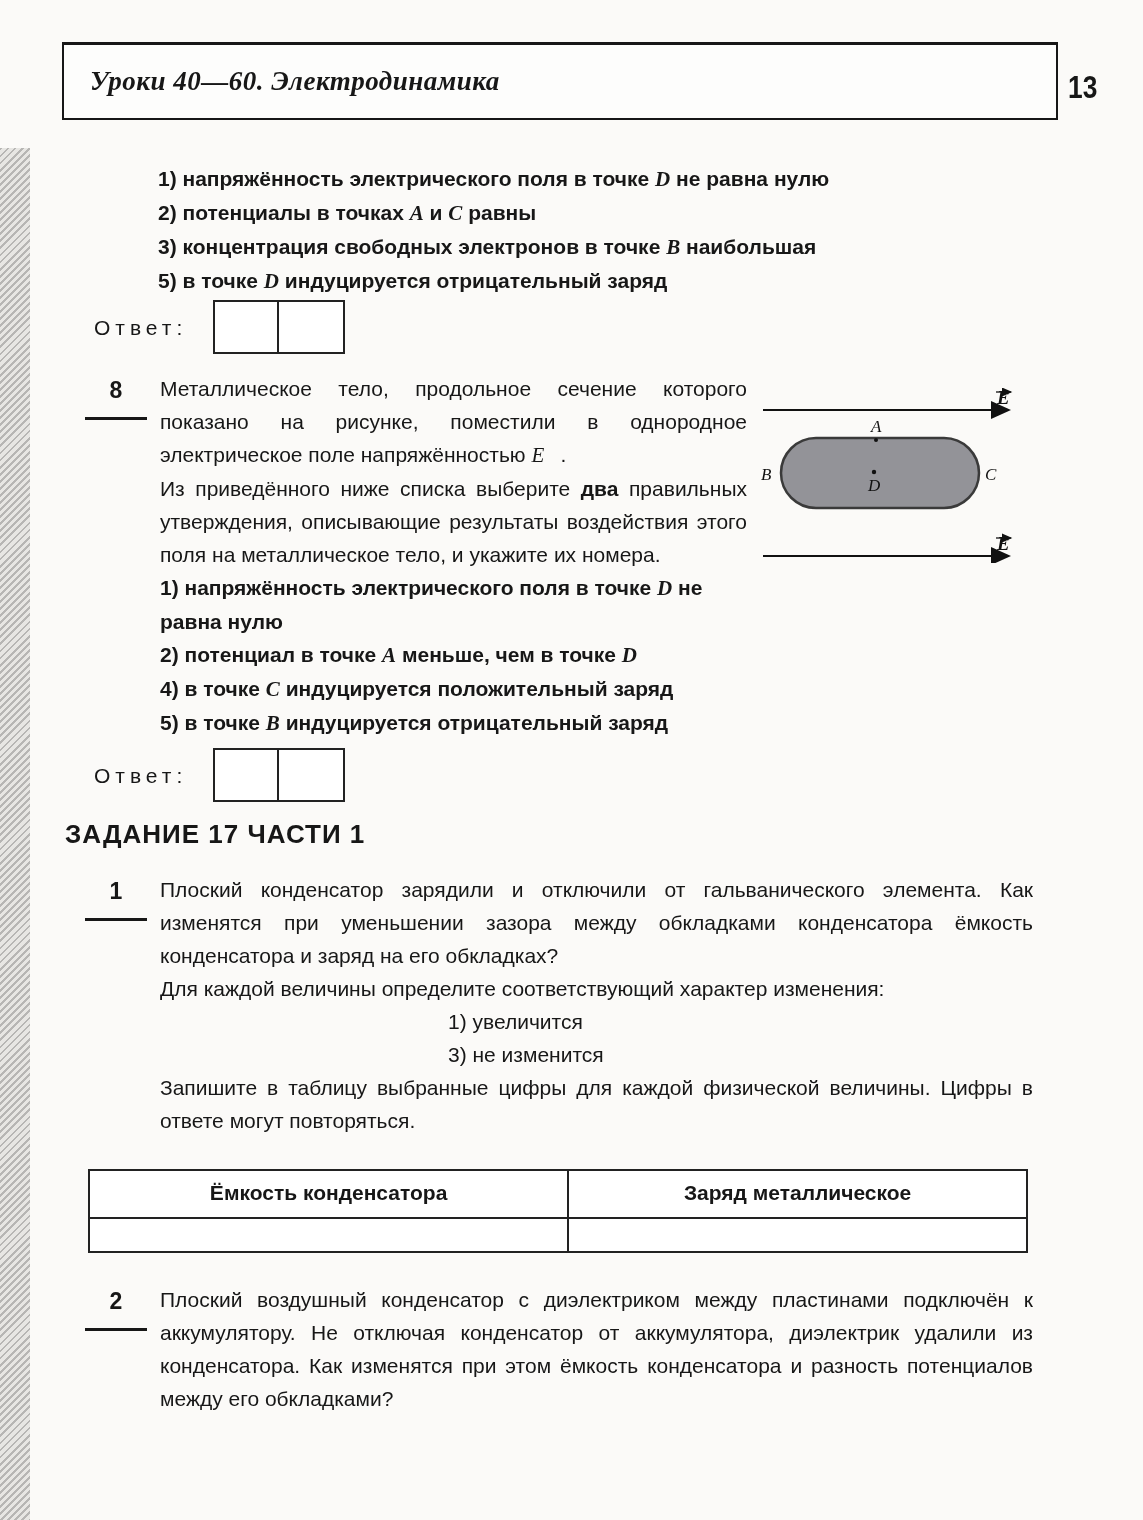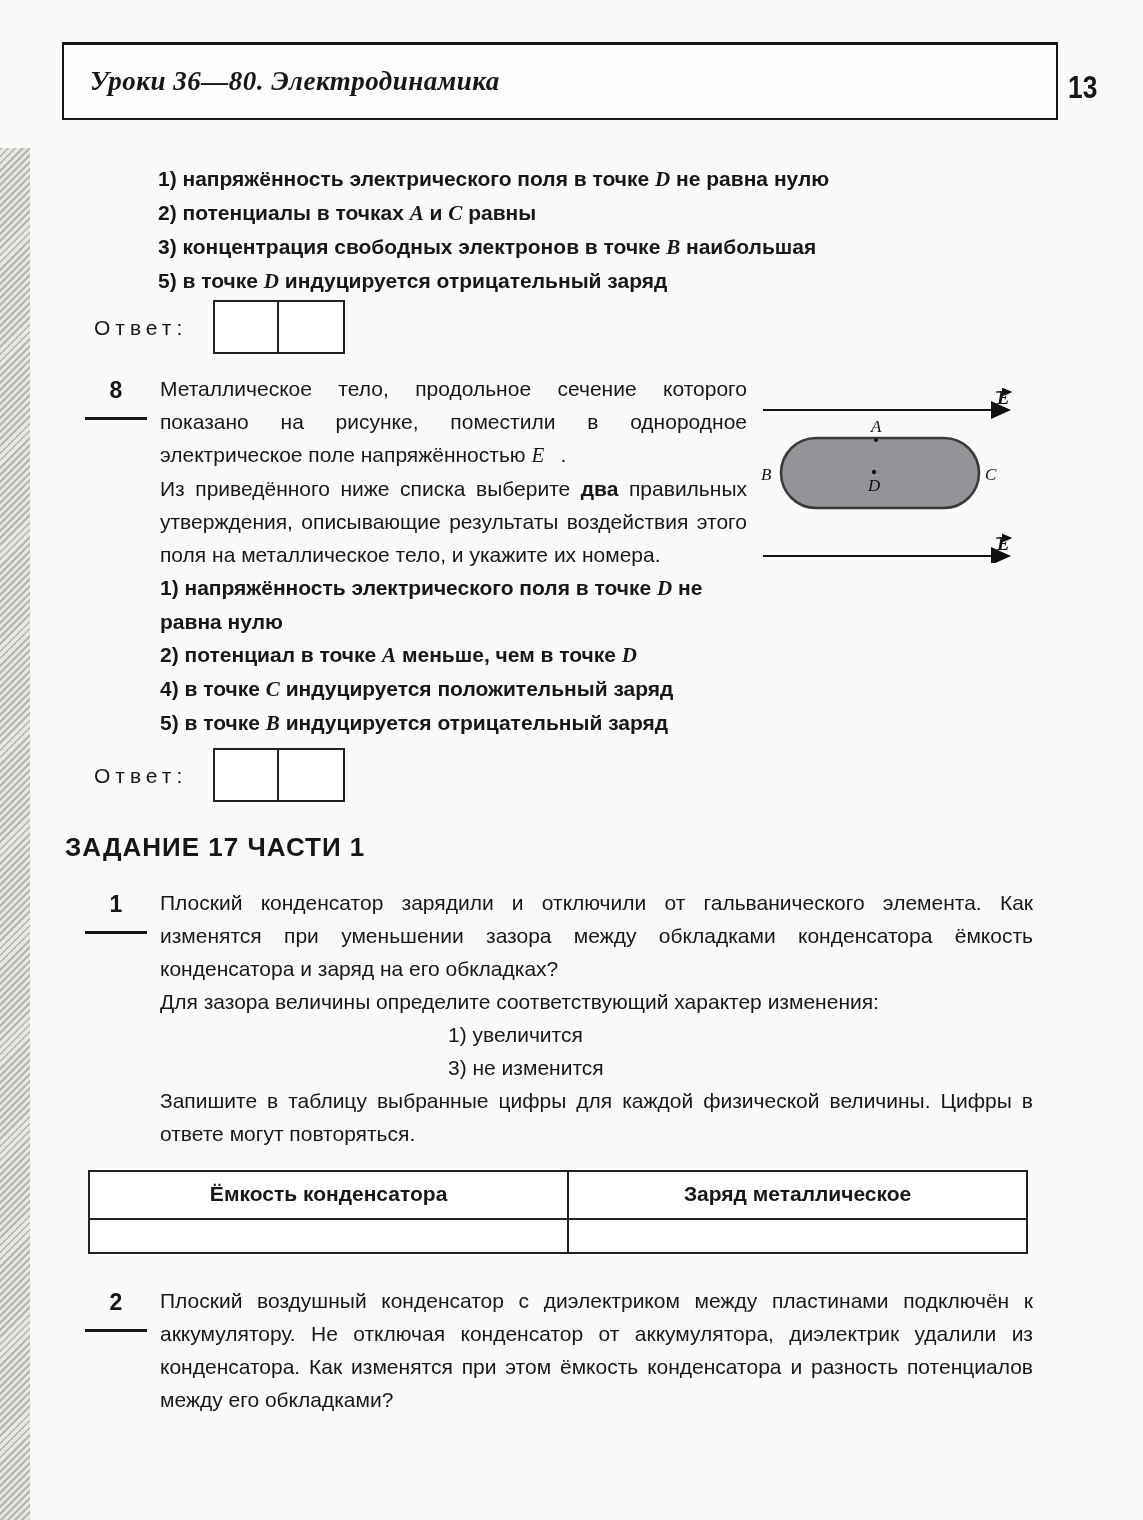--- a/index.html
+++ b/index.html
@@ -63,48 +63,48 @@
   p.just { text-align: justify; }
 
   .fig { float: right; width: 272px; height: 240px; margin-left: 14px; }
   .fig svg { display: block; margin-top: 16px; }
   .fvar { font-family: "Liberation Serif", serif; font-style: italic; font-size: 17px; fill: #111; }
   .fE   { font-family: "Liberation Serif", serif; font-style: italic; font-weight: bold; font-size: 19px; fill: #111; }
 
   .answer-row.second { margin-top: 8px; }
 
   .section-title {
-    margin: 30px 0 0 -23px;
+    margin: 17px 0 0 -23px;
     font-size: 26px; font-weight: bold; letter-spacing: 1px;
     line-height: 30px;
   }
   .problem.p1 { margin-top: 24px; }
   .choices { margin-left: 288px; }
 
   .answer-table {
     width: 940px; border-collapse: collapse;
-    margin-top: 20px; background: #fff;
+    margin-top: 32px; background: #fff;
   }
   .answer-table th {
     border: 2px solid #222;
     font-size: 21px; font-weight: bold; text-align: center;
     padding: 5px 0 8px;
   }
   .answer-table td { border: 2px solid #222; height: 34px; }
 
   .problem.p2 { margin-top: 30px; }
 </style>
 </head>
 <body>
 
 <div class="page">
   <div class="hatch-left"></div>
 
   <div class="header-box">
-    <span class="header-title">Уроки 36—80. Электродинамика</span>
+    <span class="header-title">Уроки 40—60. Электродинамика</span>
   </div>
   <div class="page-number">13</div>
 
   <div class="content">
 
     <div class="opts-block">
       <div class="opt">1) напряжённость электрического поля в точке <i class="var">D</i> не равна нулю</div>
       <div class="opt">2) потенциалы в точках <i class="var">A</i> и <i class="var">C</i> равны</div>
       <div class="opt">3) концентрация свободных электронов в точке <i class="var">B</i> наибольшая</div>
       <div class="opt">5) в точке <i class="var">D</i> индуцируется отрицательный заряд</div>
@@ -175,21 +175,21 @@
     </div>
 
     <h2 class="section-title">ЗАДАНИЕ 17 ЧАСТИ 1</h2>
 
     <div class="problem p1">
       <div class="pnum-block">
         <div class="pnum">1</div>
       </div>
       <div class="pbody">
         <p class="just">Плоский конденсатор зарядили и отключили от гальванического элемента. Как изменятся при уменьшении зазора между обкладками конденсатора ёмкость конденсатора и заряд на его обкладках?</p>
-        <p class="just">Для зазора величины определите соответствующий характер изменения:</p>
+        <p class="just">Для каждой величины определите соответствующий характер изменения:</p>
         <div class="choices">
           <div>1) увеличится</div>
           <div>3) не изменится</div>
         </div>
         <p class="just">Запишите в таблицу выбранные цифры для каждой физической величины. Цифры в ответе могут повторяться.</p>
       </div>
     </div>
 
     <table class="answer-table">
       <thead>

